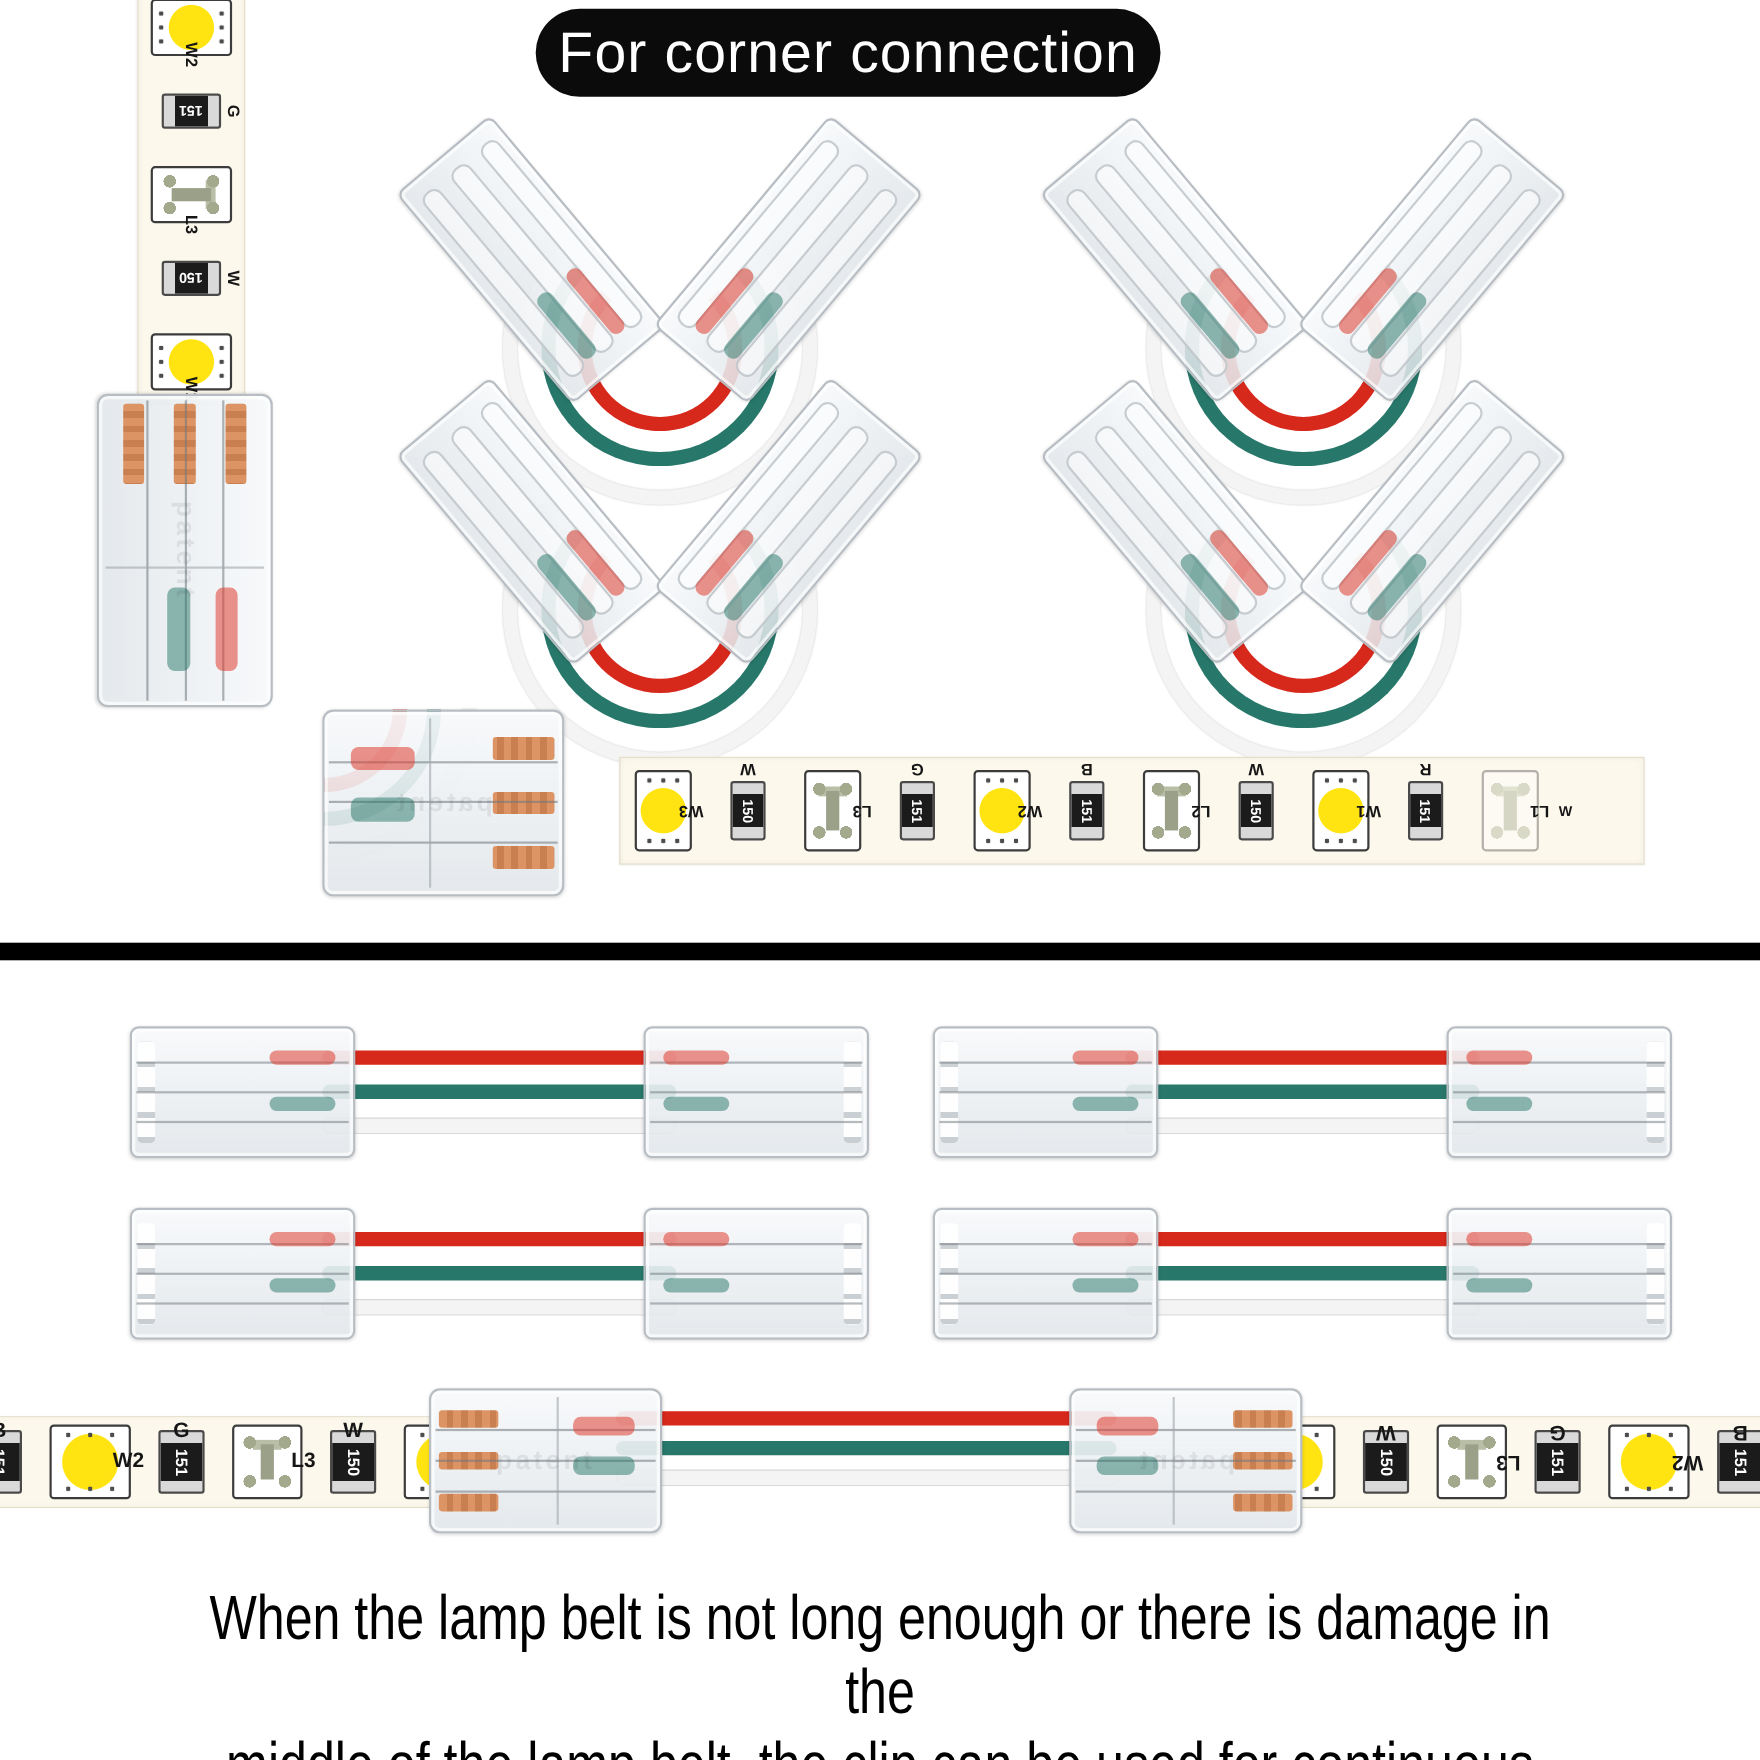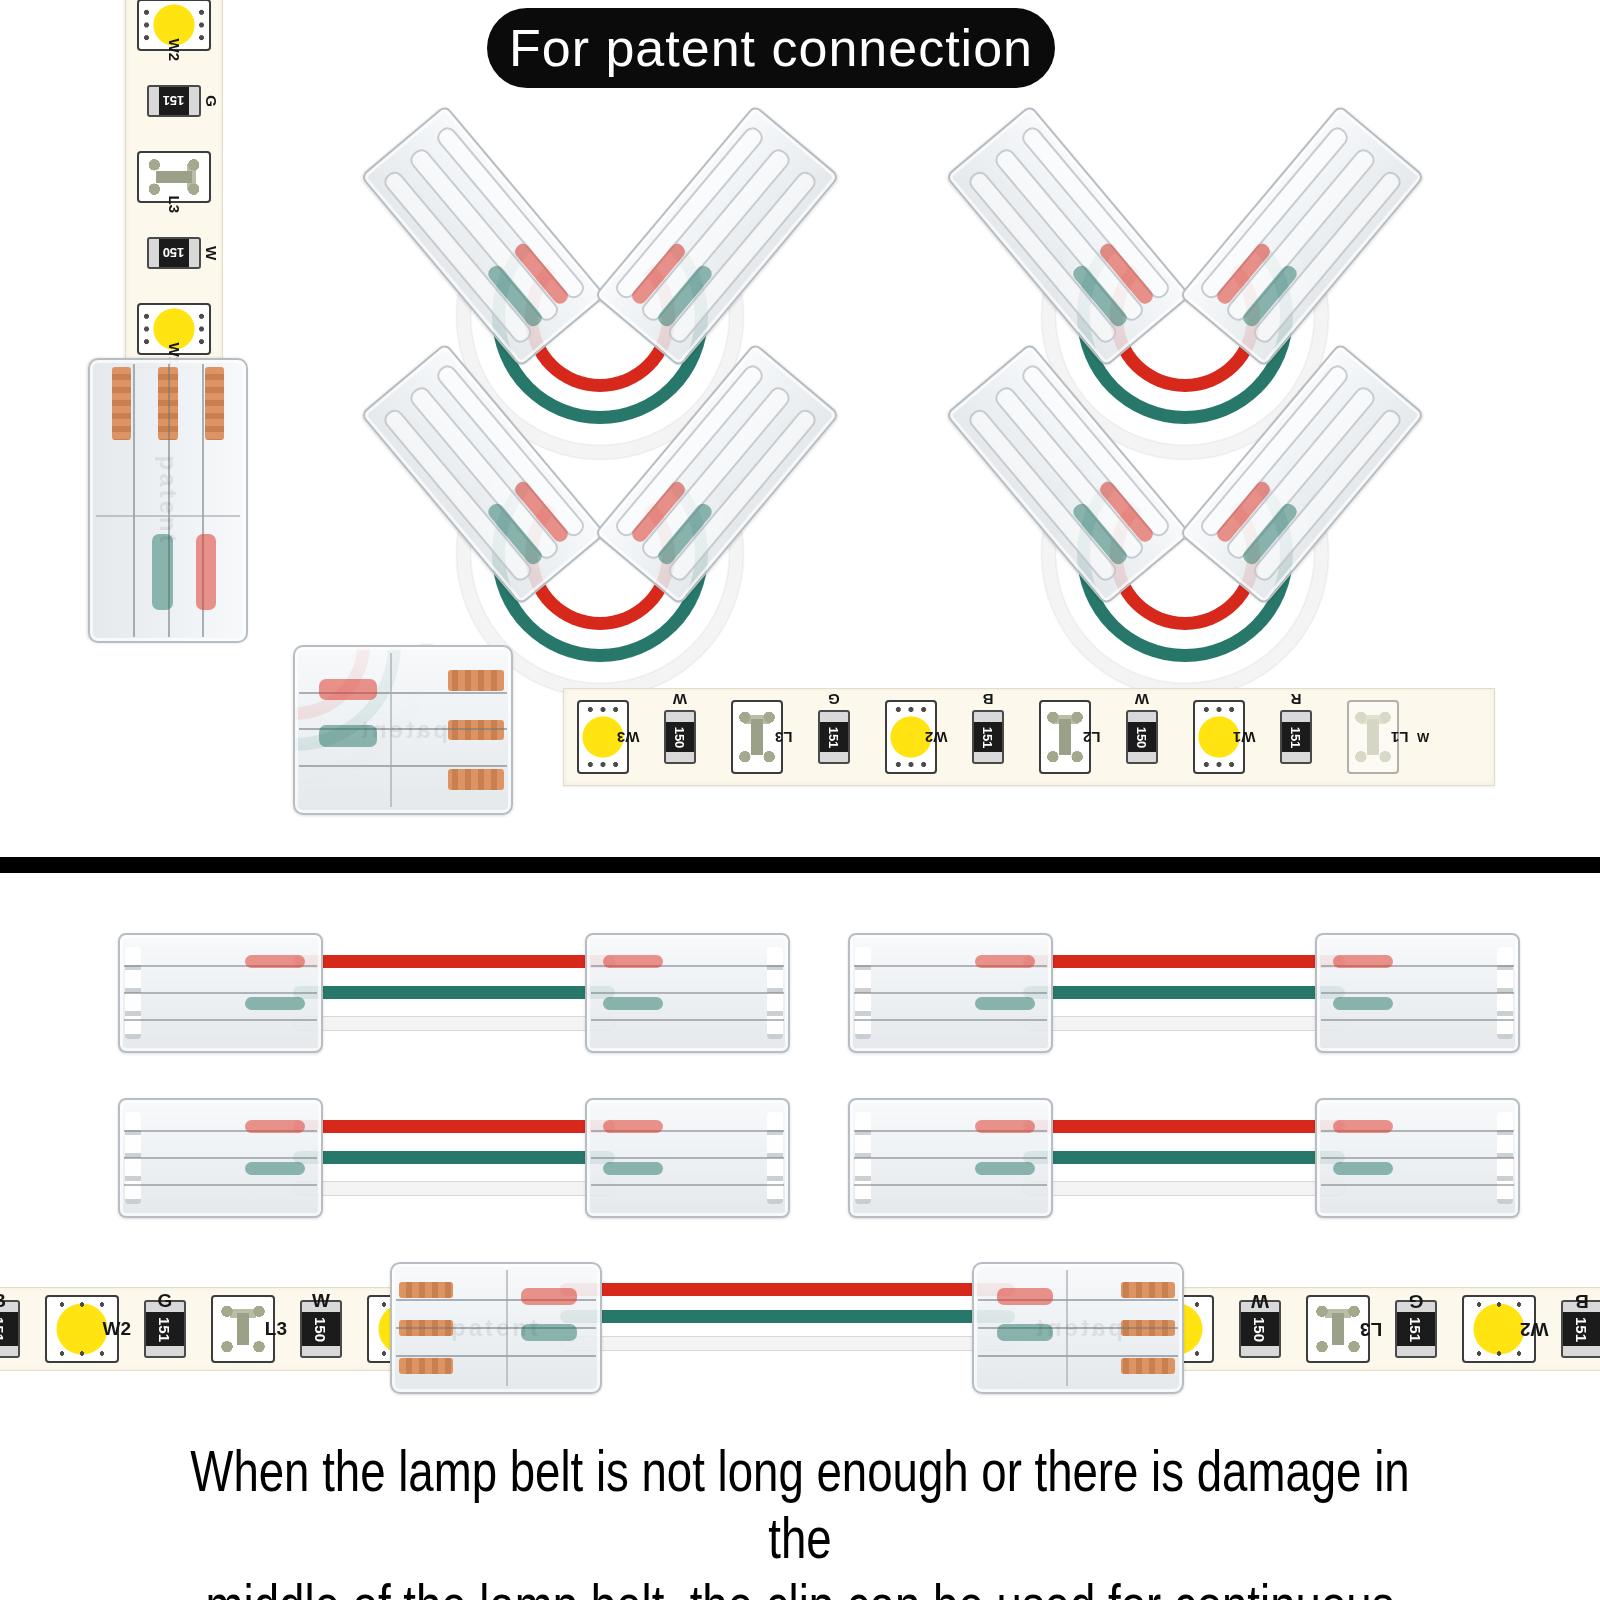--- a/index.html
+++ b/index.html
@@ -147,21 +147,21 @@
     font-size:57px;line-height:67px;transform:scaleX(.8);transform-origin:50% 50%;}
 
   .zlow{z-index:1;} .zmid{z-index:2;} .zhigh{z-index:3;}
 </style>
 </head>
 <body>
 
 <div id="canvas">
 
   <div class="badge zhigh">
-    <span>For patent connection</span>
+    <span>For corner connection</span>
   </div>
 
   <div class="vstrip-wrap zlow">
     <div class="strip strip-sm vstrip">
 
         <div class="cell c-led">
           <span class="mod"><span class="val"></span></span>
           <span class="lab c-right">W2</span>
         </div>
 

